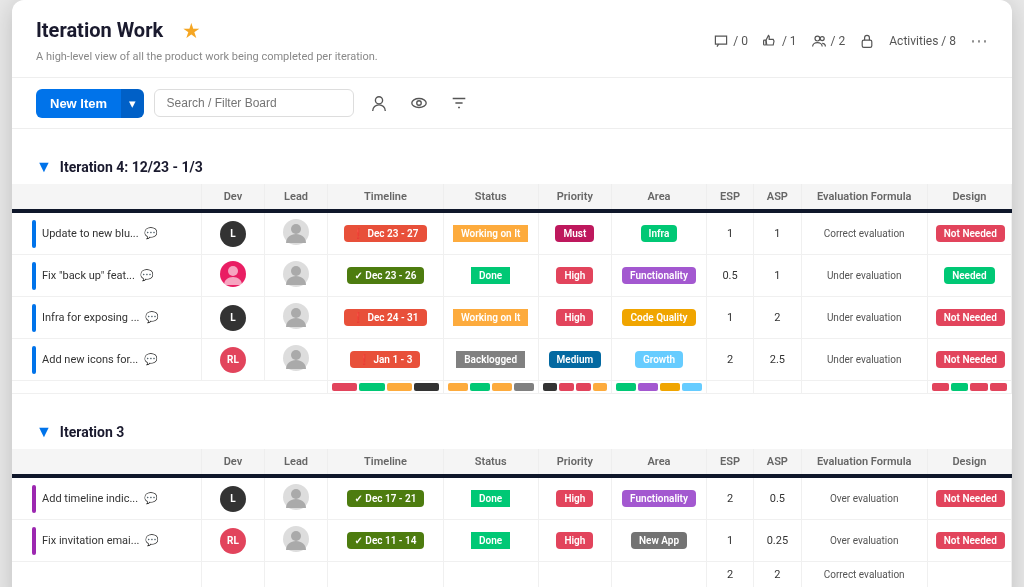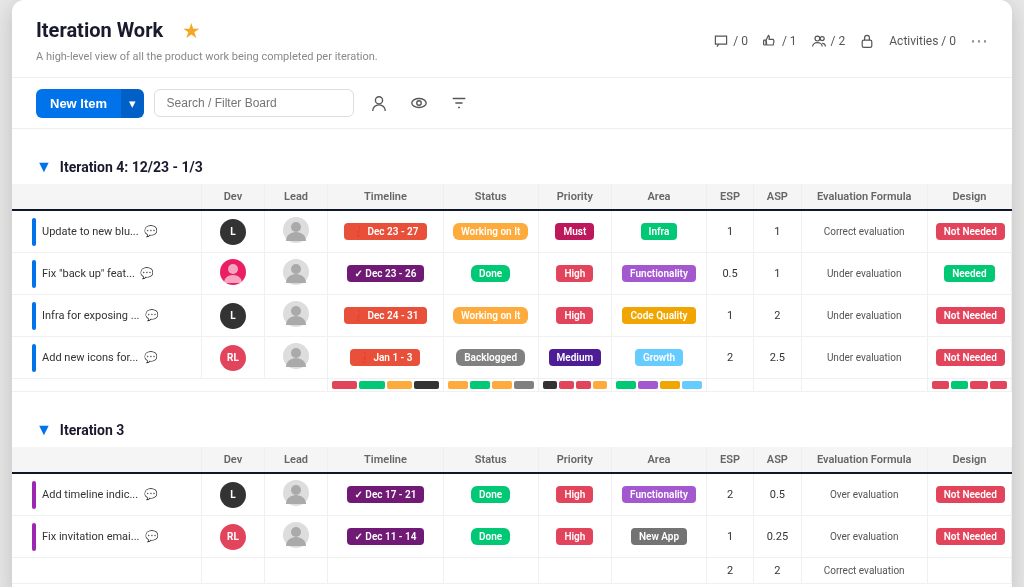--- a/index.html
+++ b/index.html
@@ -153,21 +153,21 @@
       table-layout: fixed;
     }
     thead th {
       background: #f5f5f5;
       color: #666;
       font-size: 11px;
       font-weight: 600;
       padding: 6px 8px;
       text-align: center;
       border-right: 1px solid #eee;
-      border-bottom: 2px solid #0f172a;
+      border-bottom: 4px solid #0f172a;
       white-space: nowrap;
     }
     thead th:first-child {
       text-align: left;
       padding-left: 50px;
     }
     tbody tr {
       border-bottom: 1px solid #f0f0f0;
     }
     tbody td {
@@ -221,25 +221,25 @@
       align-items: center;
       gap: 4px;
       border-radius: 4px;
       padding: 3px 8px;
       font-size: 10px;
       font-weight: 600;
       color: #fff;
       white-space: nowrap;
     }
     .timeline-exclaim { background: #e8503a; }
-    .timeline-check { background: #701a75; }
+    .timeline-check { background: #4d7c0f; }
 
     .status-badge {
       display: inline-block;
-      border-radius: 6px;
+      border-radius: 0;
       padding: 3px 8px;
       font-size: 10px;
       font-weight: 600;
       color: #fff;
       white-space: nowrap;
     }
     .priority-badge {
       display: inline-block;
       border-radius: 4px;
       padding: 3px 8px;
@@ -368,21 +368,21 @@
         </div>
 
         <div class="header-action-item">
           <svg viewBox="0 0 20 20" fill="none" stroke="#555" stroke-width="1.5">
               <rect x="4" y="9" width="12" height="9" rx="2"></rect>
               <path d="M7 9V6a3 3 0 0 1 6 0v3"></path>
             </svg>
         </div>
 
         <div class="header-action-item">
-          <span>Activities / 0</span>
+          <span>Activities / 8</span>
         </div>
 
         <span class="dots-icon">⋯</span>
       </div>
     </div>
   </div>
 
   <div class="toolbar">
     <div class="toolbar-right">
       <div class="new-item-btn">
@@ -573,21 +573,21 @@
   </svg></td>
     <td>
       <span class="timeline-badge timeline-exclaim">
         ❗ Jan 1 - 3
       </span>
     </td>
     <td>
       <span class="status-badge" style="background:#808080">Backlogged</span>
     </td>
     <td>
-      <span class="priority-badge" style="background:#4c1d95">Medium</span>
+      <span class="priority-badge" style="background:#0369a1">Medium</span>
     </td>
     <td>
       <span class="area-badge" style="background:#66ccff">Growth</span>
     </td>
     <td>2</td>
     <td>2.5</td>
     <td style="font-size:10px;color:#555;">Under evaluation</td>
     <td>
       <span class="design-badge" style="background:#e2445c">Not Needed</span>
     </td>

